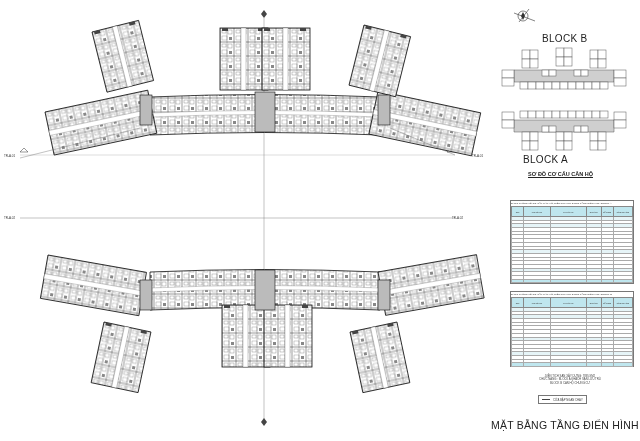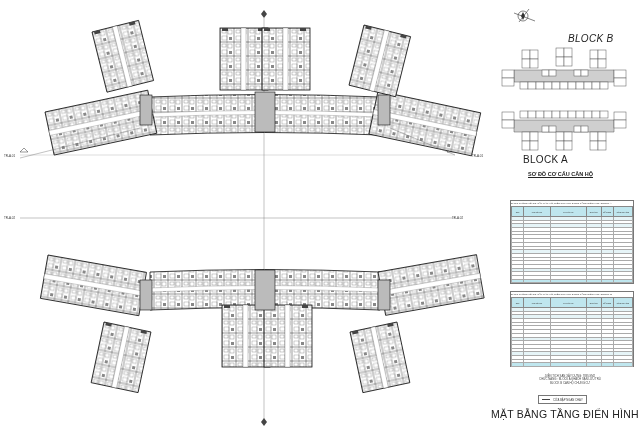--- a/index.html
+++ b/index.html
@@ -185,21 +185,21 @@
         <rect x="96" y="33" width="8" height="9"></rect>
     </g>
   </g>
 </svg>
 
 <div class="axis-lbl" style="left:4px;top:154px;">TR-A.01</div>
 <div class="axis-lbl" style="left:472px;top:154px;">TR-A.01</div>
 <div class="axis-lbl" style="left:4px;top:216px;">TR-A.02</div>
 <div class="axis-lbl" style="left:452px;top:216px;">TR-A.02</div>
 
-<div class="title-b" style="left:568px;top:33px;font-style:italic;">BLOCK B</div>
+<div class="title-b" style="left:542px;top:33px;">BLOCK B</div>
 <div class="title-a" style="left:523px;top:154px;">BLOCK A</div>
 <div class="subtitle" style="left:528px;top:171px;">SƠ ĐỒ CƠ CẤU CĂN HỘ</div>
 
 <div class="tbl" style="left:510px;top:200px;width:122px;height:82px;">
   <div class="cap">BẢNG THỐNG KÊ CƠ CẤU CĂN HỘ, DIỆN TÍCH SỬ DỤNG TẦNG ĐIỂN HÌNH BLOCK A</div>
   <table>
     <tbody>
         <tr>
       <th style="width:10%">STT</th>
       <th style="width:22%">Loại căn hộ</th>
@@ -504,13 +504,13 @@
   <div>DIỆN TÍCH SÀN XÂY DỰNG: 7895.9M2</div>
   <div>CHỨC NĂNG : BLOCK A KHÁCH SẠN LƯU TRÚ</div>
   <div>BLOCK B CĂN HỘ CHUNG CƯ</div>
 </div>
 
 <div class="legend" style="left:538px;top:395px;height:7px;">
   <span class="ln"></span>
   <span>CỬA BẬP NGĂN CHÁY</span>
 </div>
 
-<div class="main-title" style="left:491px;top:408px;">MẶT BẰNG TẦNG ĐIỂN HÌNH</div>
+<div class="main-title" style="left:491px;top:419px;">MẶT BẰNG TẦNG ĐIỂN HÌNH</div>
 
 </body></html>

